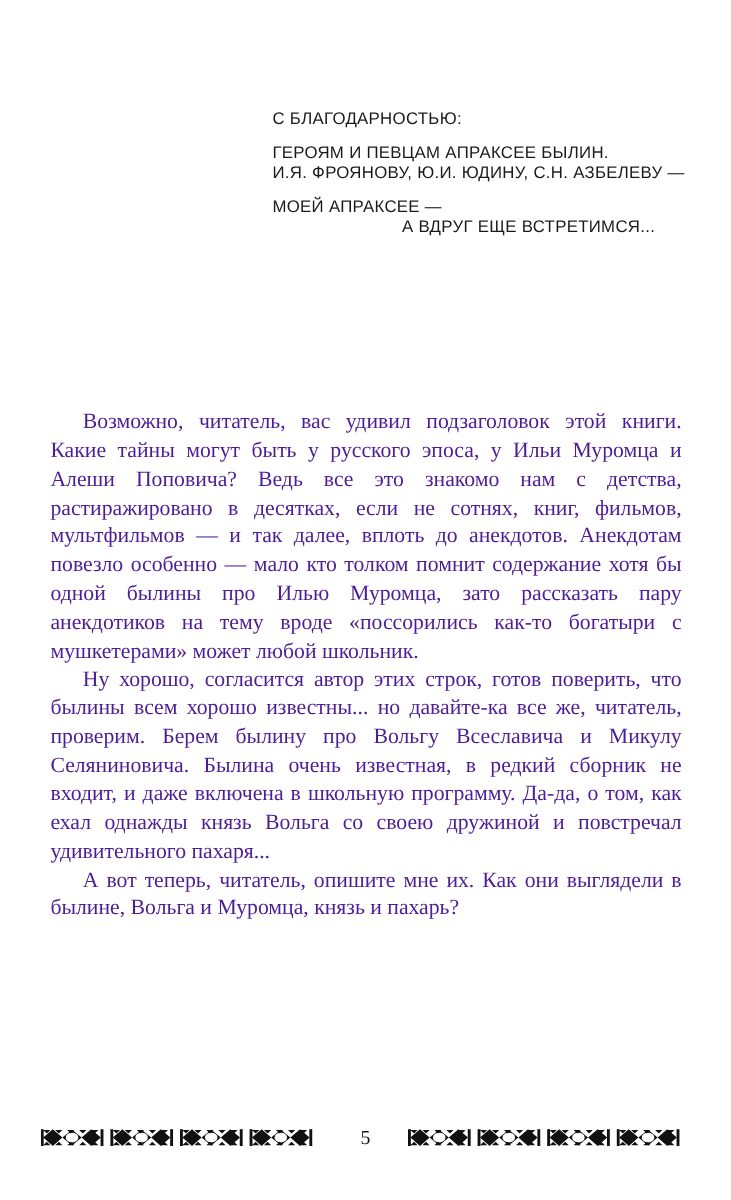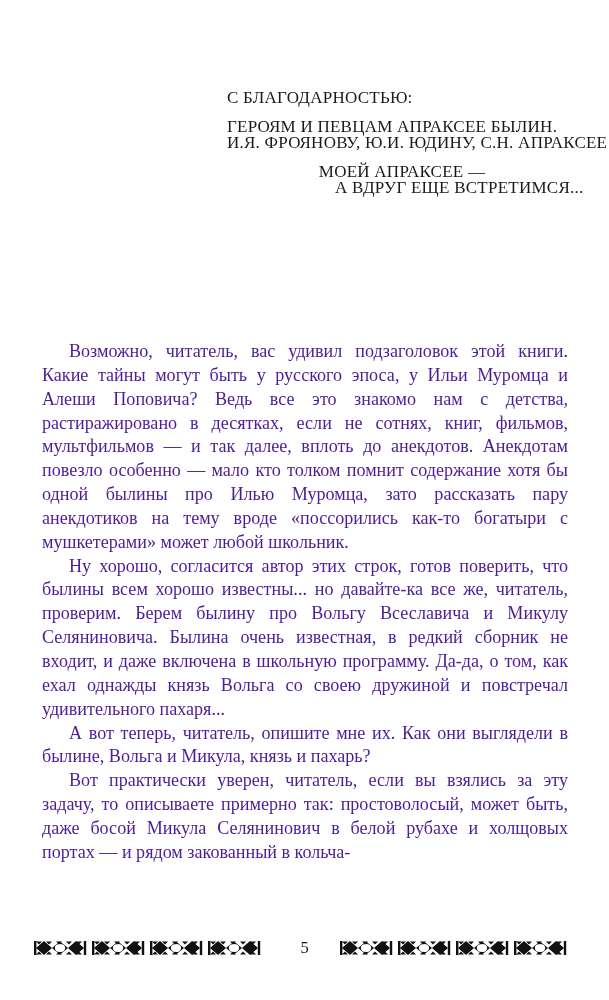--- a/index.html
+++ b/index.html
@@ -21,30 +21,30 @@
     inset: 0;
     background: #ffffff;
   }
 
   
   .dedication {
     position: absolute;
     left: 227px;
     top: 90px;
     width: 350px;
-    font-family: Liberation Serif, serif;
-    font-size: 17px;
+    font-family: Liberation Sans, sans-serif;
+    font-size: 14px;
     letter-spacing: 0.25px;
     color: #1a1a1a;
     line-height: 16.5px;
   }
   .ded-group {
     margin-bottom: 12px;
   }
-  .ded-group:last-child { margin-bottom: 11px; text-align: center; }
+  .ded-group:last-child { margin-bottom: 11px; }
   .ded-line { white-space: pre; }
   .ded-line.indent { padding-left: 108px; }
 
   
   .chapter-title {
     position: absolute;
     left: 0;
     right: 0;
     top: 275px;
     text-align: center;
@@ -104,34 +104,33 @@
 <body>
 
 <div class="page">
 
   <div class="dedication">
     <div class="ded-group">
       <div class="ded-line">С БЛАГОДАРНОСТЬЮ:</div>
     </div>
     <div class="ded-group">
       <div class="ded-line">ГЕРОЯМ И ПЕВЦАМ АПРАКСЕЕ БЫЛИН.</div>
-      <div class="ded-line">И.Я. ФРОЯНОВУ, Ю.И. ЮДИНУ, С.Н. АПРАКСЕЕ —</div>
+      <div class="ded-line">И.Я. ФРОЯНОВУ, Ю.И. ЮДИНУ, С.Н. АЗБЕЛЕВУ —</div>
     </div>
     <div class="ded-group">
       <div class="ded-line">МОЕЙ АПРАКСЕЕ —</div>
       <div class="ded-line indent">А ВДРУГ ЕЩЕ ВСТРЕТИМСЯ...</div>
     </div>
   </div>
 
 
   <div class="body-text">
     <p>Возможно, читатель, вас удивил подзаголовок этой книги. Какие тайны могут быть у русского эпоса, у Ильи Муромца и Алеши Поповича? Ведь все это знакомо нам с детства, растиражировано в десятках, если не сотнях, книг, фильмов, мультфильмов — и так далее, вплоть до анекдотов. Анекдотам повезло особенно — мало кто толком помнит содержание хотя бы одной былины про Илью Муромца, зато рассказать пару анекдотиков на тему вроде «поссорились как-то богатыри с мушкетерами» может любой школьник.</p>
     <p>Ну хорошо, согласится автор этих строк, готов поверить, что былины всем хорошо известны... но давайте-ка все же, читатель, проверим. Берем былину про Вольгу Всеславича и Микулу Селяниновича. Былина очень известная, в редкий сборник не входит, и даже включена в школьную программу. Да-да, о том, как ехал однажды князь Вольга со своею дружиной и повстречал удивительного пахаря...</p>
-    <p>А вот теперь, читатель, опишите мне их. Как они выглядели в былине, Вольга и Микула, князь и пахарь?</p>
-    <p>Вот практически уверен, читатель, если вы взялись за эту задачу, то описываете примерно так: простоволосый, может быть, даже босой Микула Селянинович в белой рубахе и холщовых портах — и рядом закованный в кольча-</p>
+    <p>А вот теперь, читатель, опишите мне их. Как они выглядели в былине, Вольга и Муромца, князь и пахарь?</p>
   </div>
 
   <div class="footer">
     <svg class="ornament left" width="236" height="16" viewBox="0 0 236 16" aria-hidden="true">
       <defs>
         <g id="motif">
           <path d="M2 8 L10 1 L18 8 L10 15 Z M10 3.2 L16 8 L10 12.8 L4 8 Z" fill="#111"></path>
           <path d="M18 8 L26 1.5 L34 8 L26 14.5 Z" fill="#111"></path>
           <ellipse cx="26" cy="8" rx="5.2" ry="4.1" fill="#fff"></ellipse>
           <path d="M34 8 L42 1 L50 8 L42 15 Z M42 3.2 L48 8 L42 12.8 L36 8 Z" fill="#111"></path>

